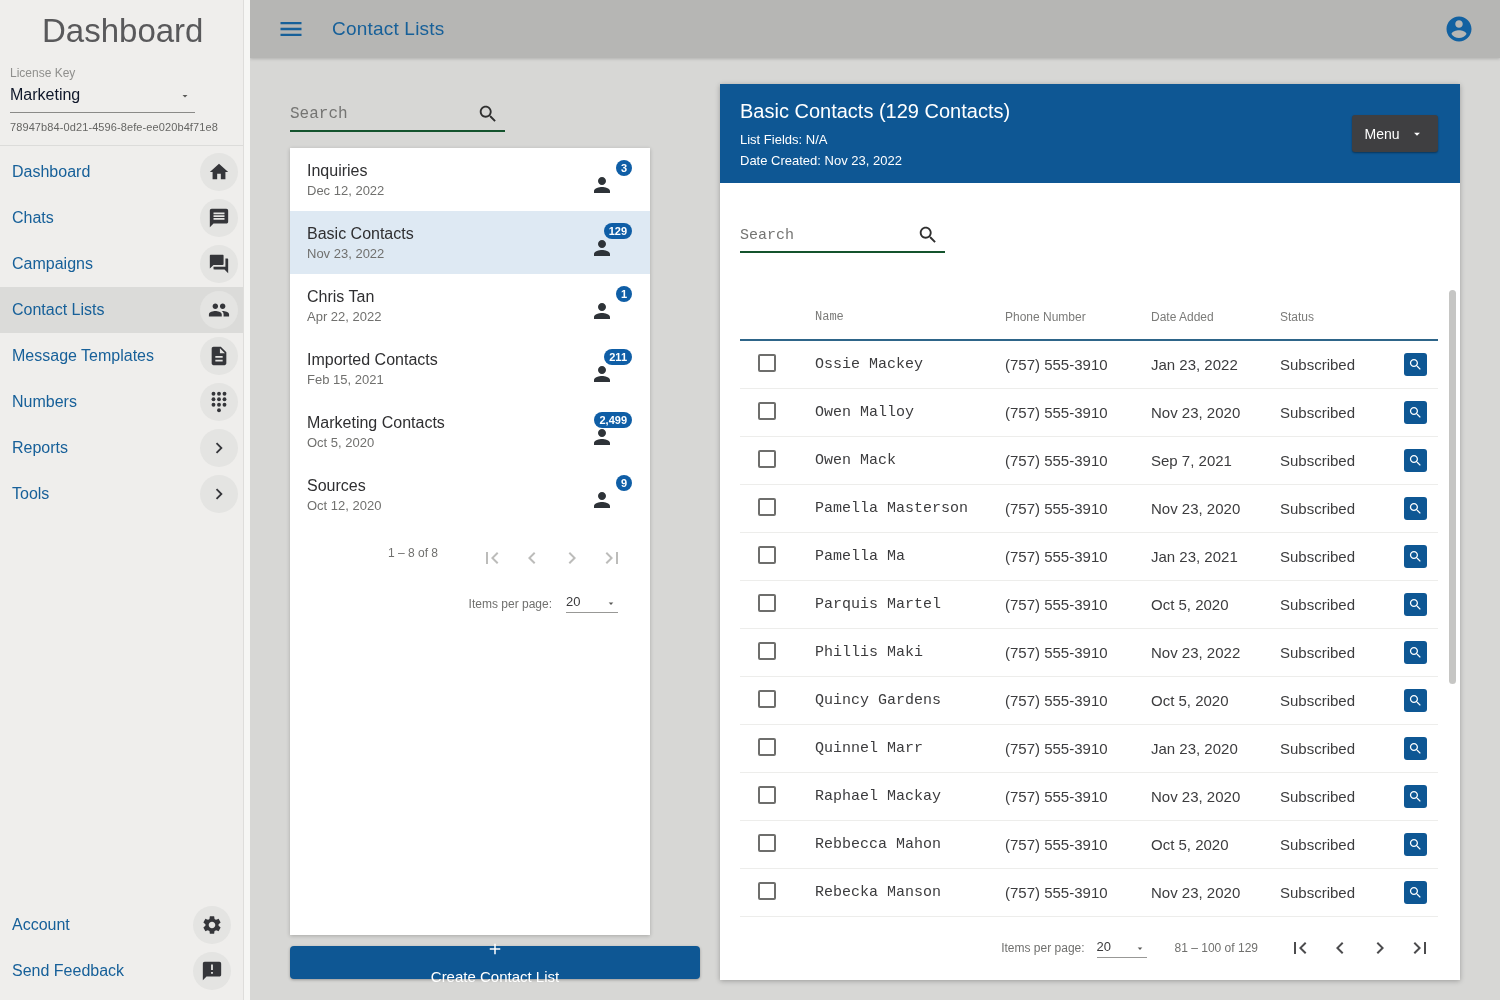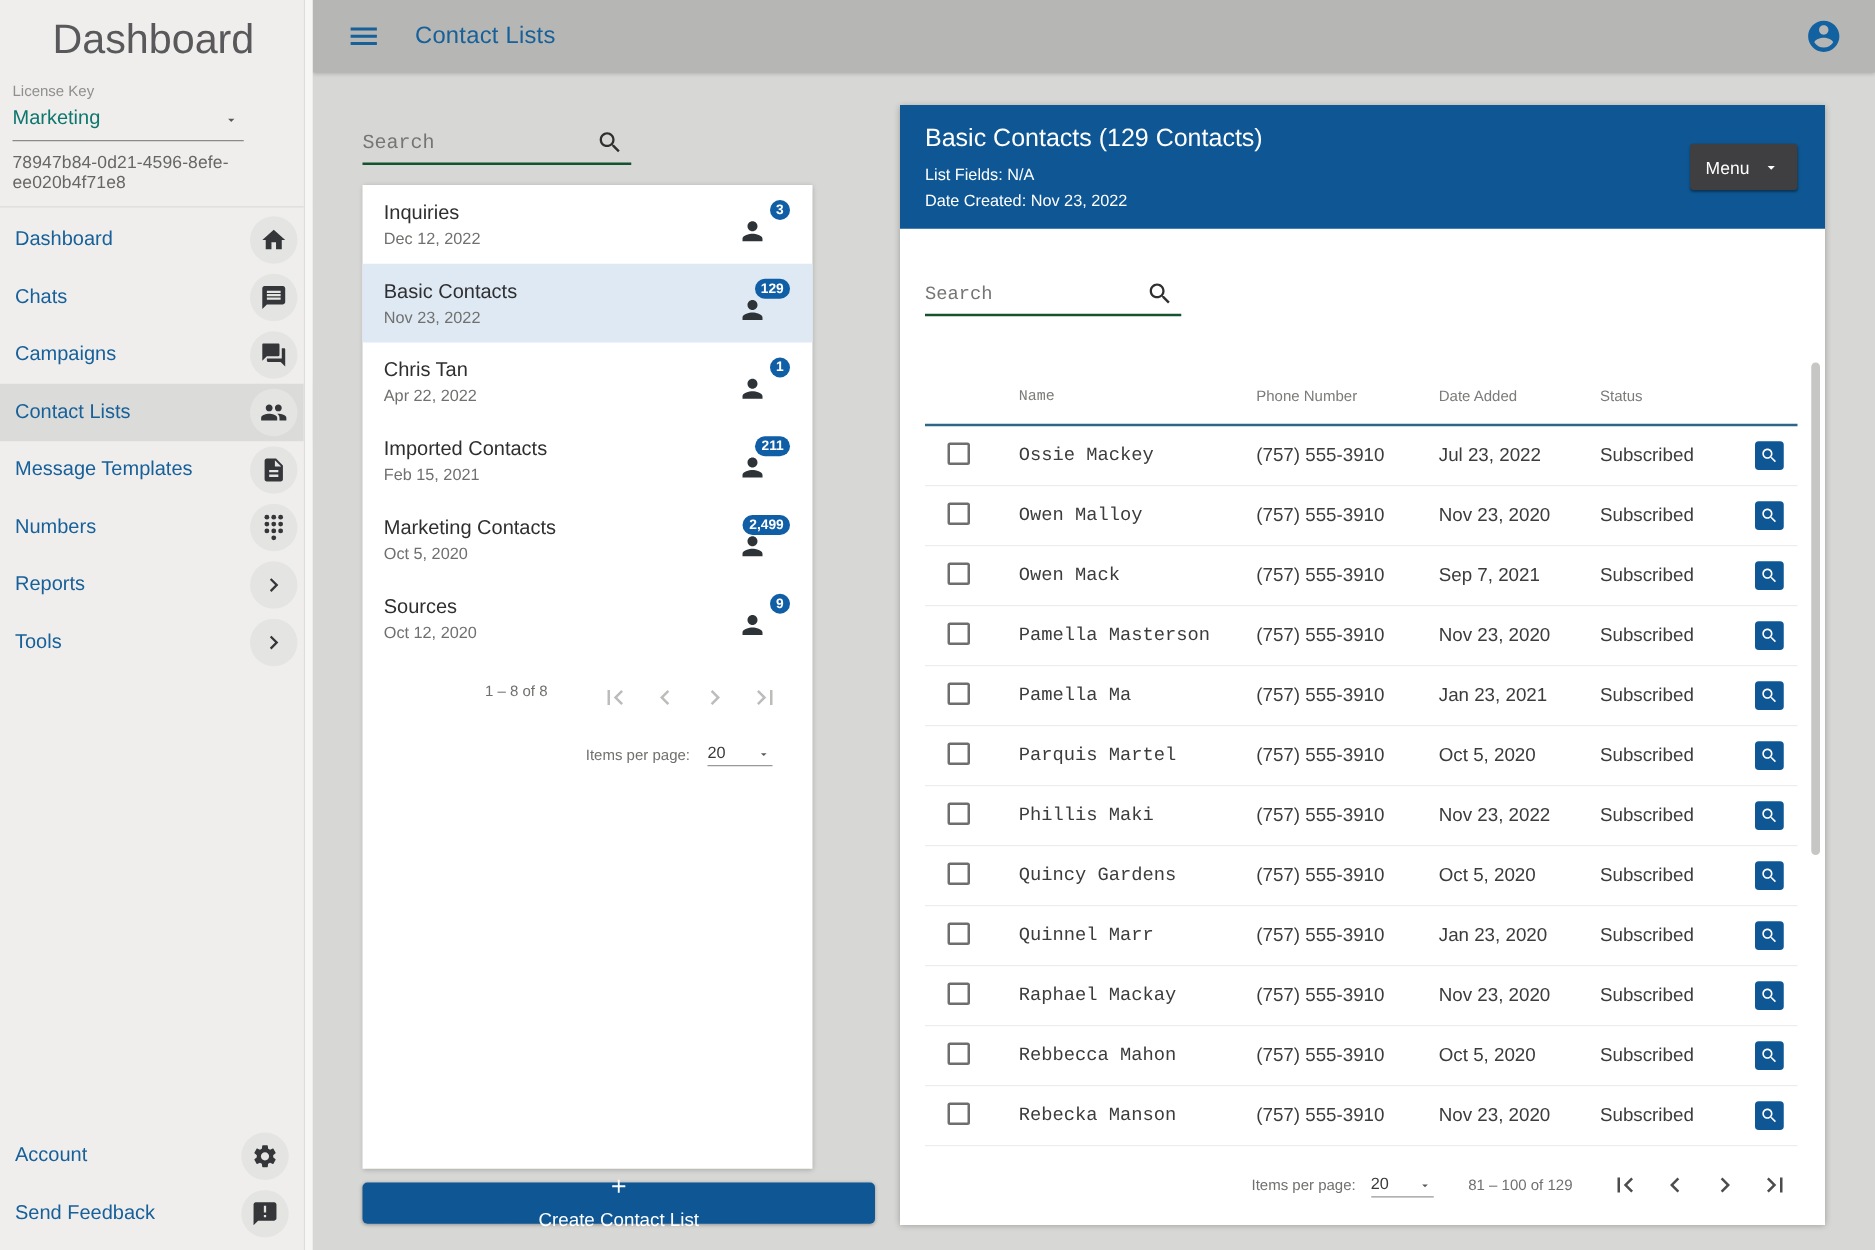--- a/index.html
+++ b/index.html
@@ -25,23 +25,23 @@
 
   
   .sidebar { position:absolute; left:0; top:0; width:250px; height:1000px;
              background:var(--sidebar-bg,#efeeec); z-index:3; }
   .sidebar::after { content:""; position:absolute; top:0; right:0; bottom:0; width:6px;
                     background:#f6f6f4; border-left:1px solid #dedddb; }
   .app-title { font-size:33px; font-weight:400; color:#59595b; padding:12px 0 0 42px; }
   .license { padding:16px 10px 0 10px; }
   .license-label { font-size:12px; color:#8f8f8d; }
   .license-select { position:relative; width:185px; margin-top:6px; border-bottom:1px solid #8a8a88;
-                    padding-bottom:8px; font-size:16px; color:#0f766e; cursor:pointer; }
+                    padding-bottom:8px; font-size:16px; color:#0f172a; cursor:pointer; }
   .license-select .caret { position:absolute; right:2px; bottom:10px; width:16px; height:12px; color:#5a5a58; }
-  .license-uuid { margin-top:8px; font-size:14px; color:#666664; letter-spacing:.1px; }
+  .license-uuid { margin-top:8px; font-size:11px; color:#666664; letter-spacing:.1px; }
   .sidebar-divider { margin-top:12px; border-top:1px solid #dcdcda; }
   .nav { margin-top:3px; }
   .nav-item { height:46px; display:flex; align-items:center; justify-content:space-between;
               padding:0 12px; cursor:pointer; }
   .nav-item.selected { background:var(--sidebar-selected-bg,#dbdbd9); }
   .nav-label { font-size:16px; color:var(--link,#176099); }
   .nav-circle { width:38px; height:38px; border-radius:50%; background:#e4e4e2;
                 display:flex; align-items:center; justify-content:center; color:#35363a; flex:none; }
   .nav-circle .icon { width:22px; height:22px; }
   .sidebar-footer { position:absolute; left:0; right:7px; bottom:6px; }
@@ -477,21 +477,21 @@
       </div>
 
       <div class="tbody">
 
           <div class="trow">
             <span class="col-check">
               <span class="checkbox"></span>
             </span>
             <span class="col-name">Ossie Mackey</span>
             <span class="col-phone">(757) 555-3910</span>
-            <span class="col-date">Jul 23, 2022</span>
+            <span class="col-date">Jan 23, 2022</span>
             <span class="col-status">Subscribed</span>
             <span class="col-action">
               <button class="row-view-btn">
                 <span class="icon">
                   <svg viewBox="0 0 24 24">
                     <path fill-rule="evenodd" fill="currentColor" d="M15.5 14h-.79l-.28-.27C15.41 12.59 16 11.11 16 9.5 16 5.91 13.09 3 9.5 3S3 5.91 3 9.5 5.91 16 9.5 16c1.61 0 3.09-.59 4.23-1.57l.27.28v.79l5 4.99L20.49 19l-4.99-5zm-6 0C7.01 14 5 11.99 5 9.5S7.01 5 9.5 5 14 7.01 14 9.5 11.99 14 9.5 14z"></path>
                   </svg>
                 </span>
               </button>
             </span>

